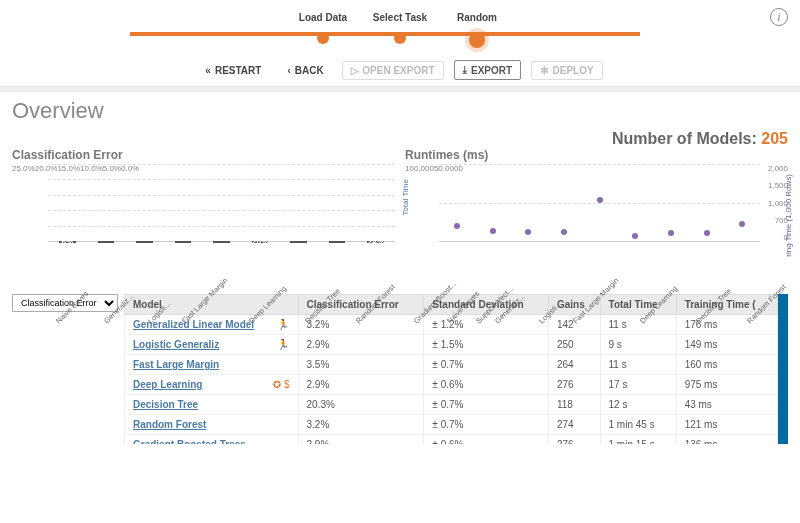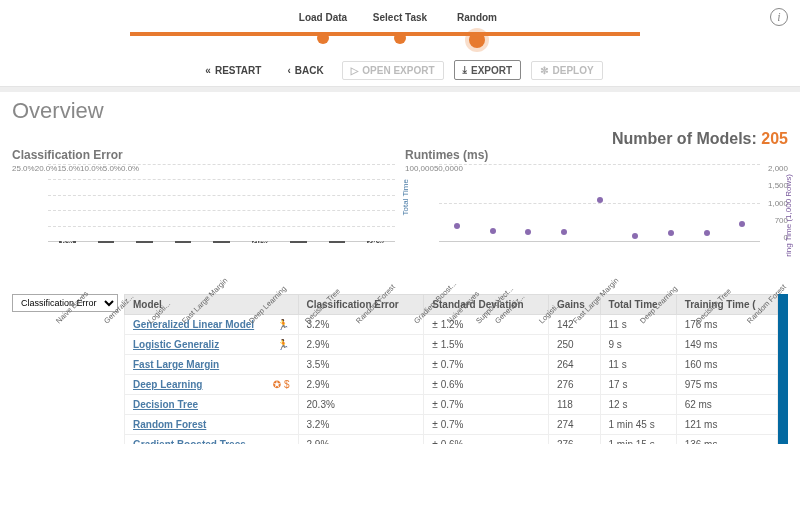--- a/index.html
+++ b/index.html
@@ -306,21 +306,21 @@
               <td>276</td>
               <td>17 s</td>
               <td>975 ms</td>
             </tr>
             <tr>
               <td><span class="model-link">Decision Tree</span></td>
               <td>20.3%</td>
               <td>± 0.7%</td>
               <td>118</td>
               <td>12 s</td>
-              <td>62 ms</td>
+              <td>43 ms</td>
             </tr>
             <tr>
               <td><span class="model-link">Random Forest</span></td>
               <td>3.2%</td>
               <td>± 0.7%</td>
               <td>274</td>
               <td>1 min 45 s</td>
               <td>121 ms</td>
             </tr>
             <tr>

